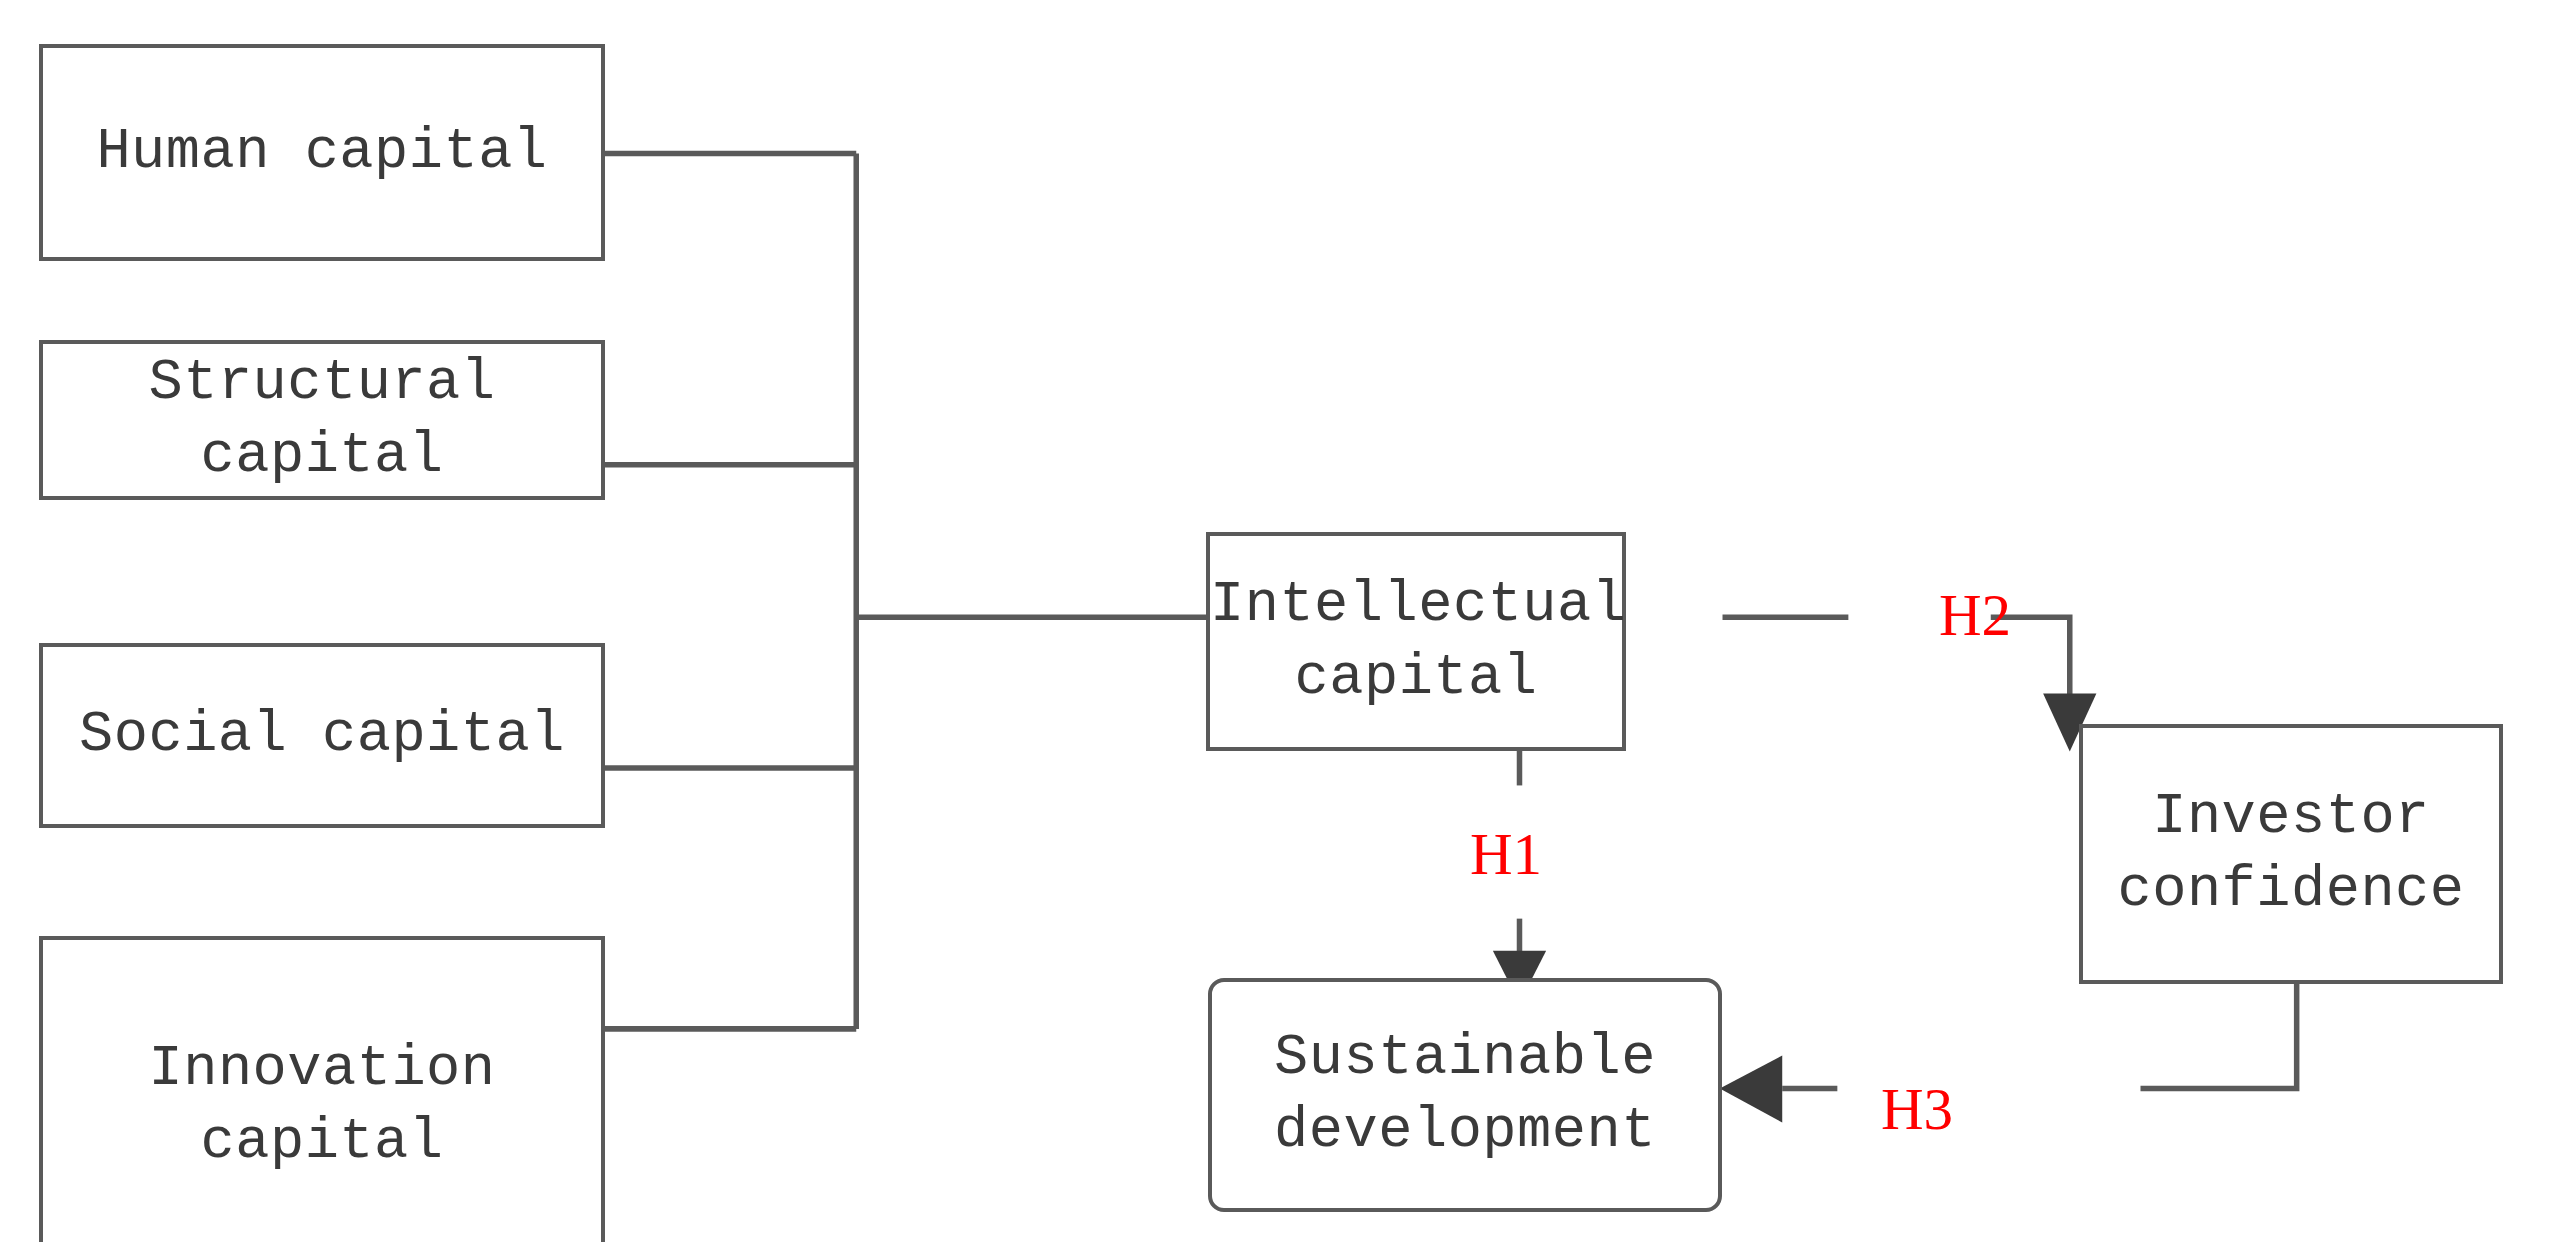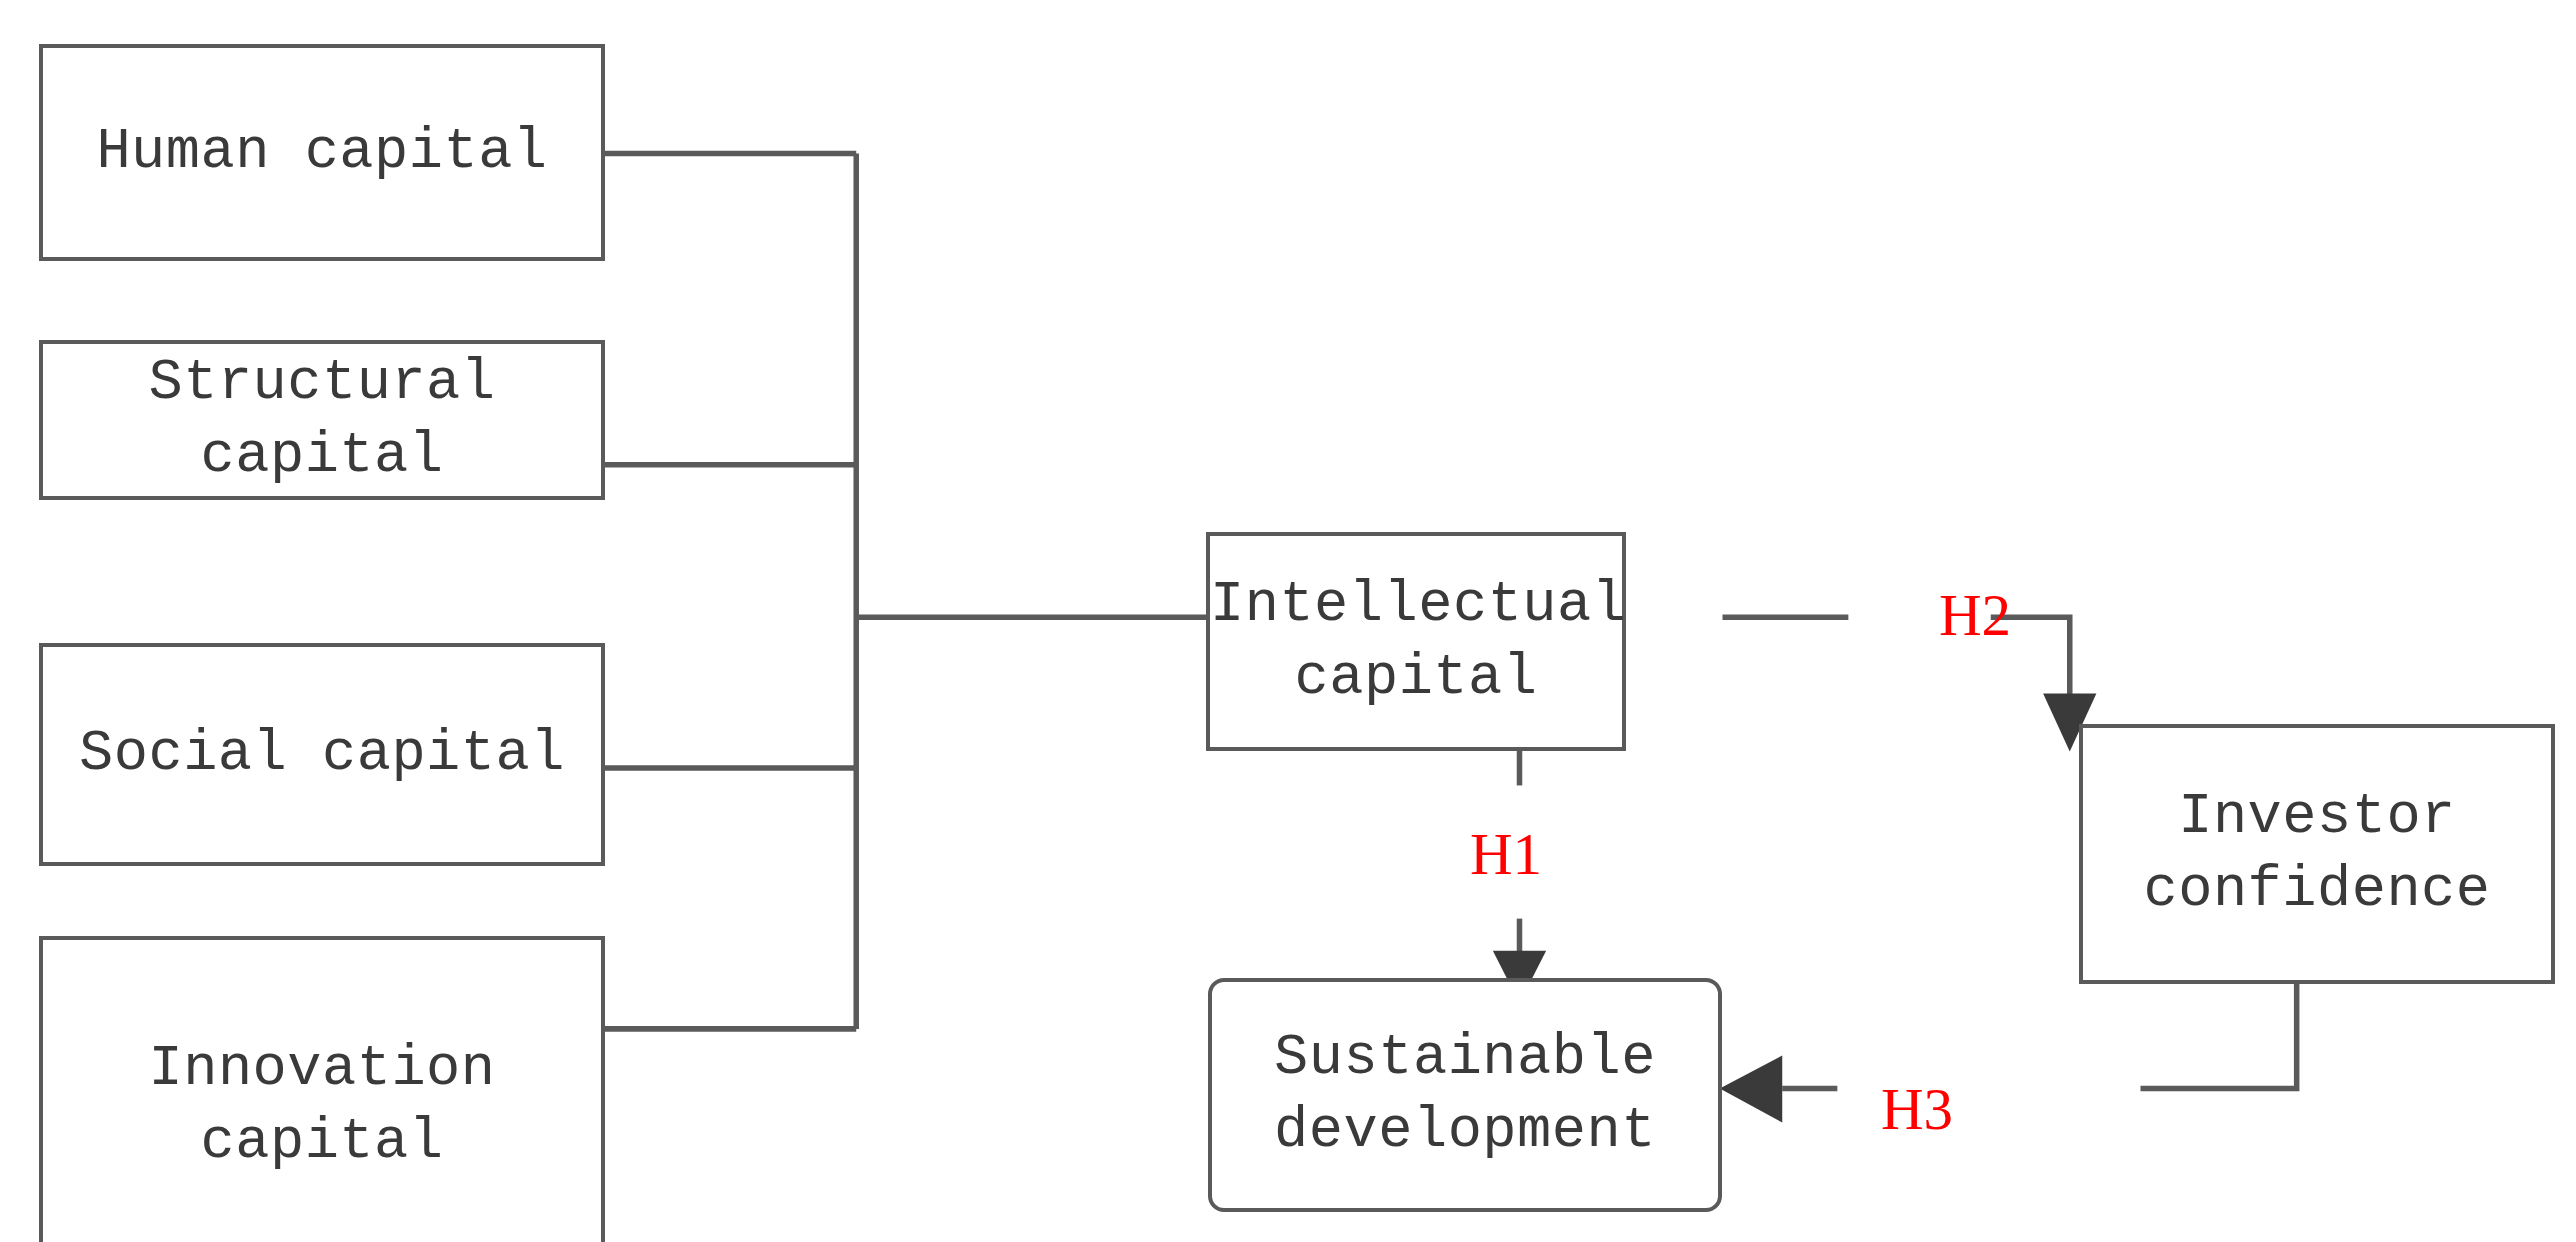--- a/index.html
+++ b/index.html
@@ -98,35 +98,35 @@
 
   <div class="node" style="left:39px; top:44px; width:566px; height:217px;">
     <span class="label">Human capital</span>
   </div>
 
   <div class="node" style="left:39px; top:340px; width:566px; height:160px;">
     <span class="label">Structural
 capital</span>
   </div>
 
-  <div class="node" style="left:39px; top:643px; width:566px; height:223px;">
+  <div class="node" style="left:39px; top:643px; width:566px; height:185px;">
     <span class="label">Social capital</span>
   </div>
 
   <div class="node" style="left:39px; top:936px; width:566px; height:340px;">
     <span class="label">Innovation
 capital</span>
   </div>
 
   <div class="node" style="left:1206px; top:508px; width:420px; height:219px;margin-top:24px;">
     <span class="label">Intellectual
 capital</span>
   </div>
 
-  <div class="node" style="left:2079px; top:724px; width:476px; height:260px;">
+  <div class="node" style="left:2079px; top:724px; width:424px; height:260px;">
     <span class="label">Investor
 confidence</span>
   </div>
 
   <div class="node" style="left:1208px; top:978px; width:514px; height:234px;border-radius:16px;">
     <span class="label">Sustainable
 development</span>
   </div>
 
   <div class="hyp" style="left:1470px; top:813px;margin-top:12px;">H1</div>

